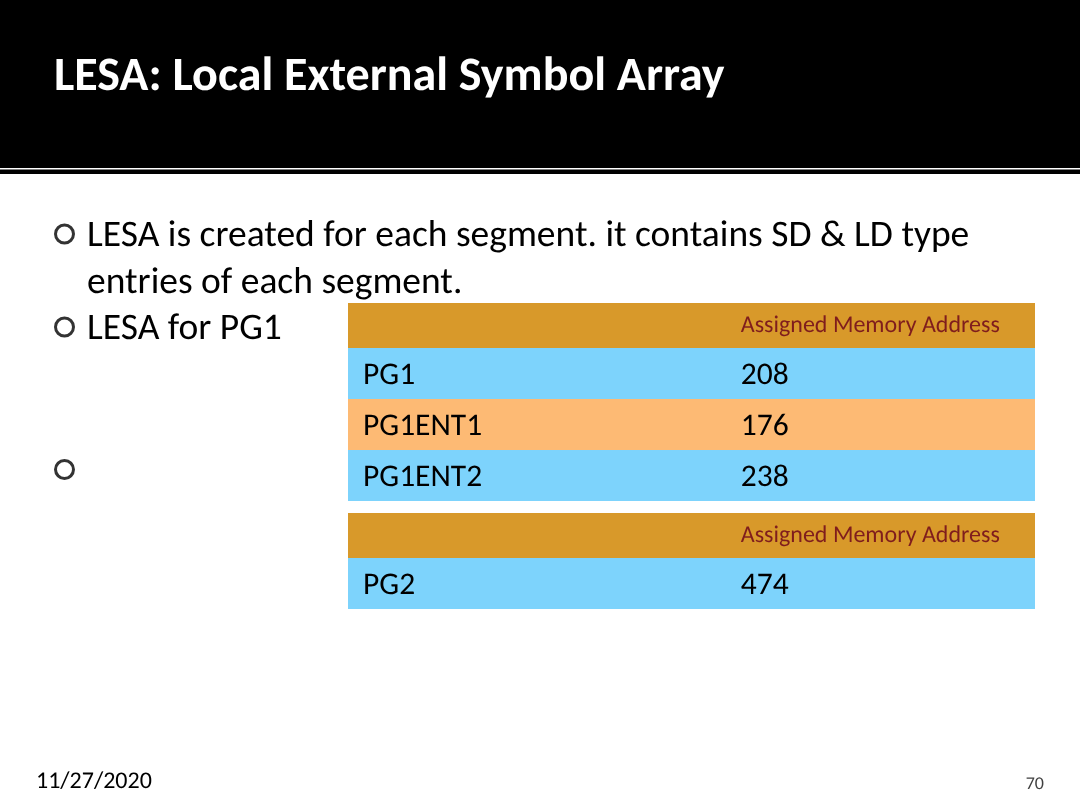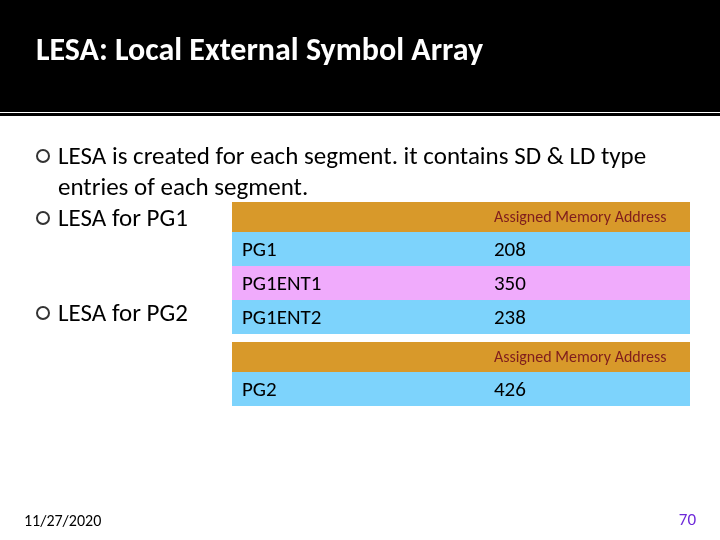--- a/index.html
+++ b/index.html
@@ -74,21 +74,21 @@
   .table thead th {
     background: #d8992a;
     color: #7f1d1d;
     font-weight: 400;
     height: 30px;
     font-size: 16px;
     line-height: 1.1;
   }
   .table thead th:first-child { width: 55%; }
   .table tbody tr { background: #7dd3fc; }
-  .table tbody tr.alt { background: #f0abfc; }
+  .table tbody tr.alt { background: #fdba74; }
   .table tbody td {
     height: 30px;
     color: #000;
     font-size: 21px;
   }
   .label-row {
     position: absolute;
     left: 36px;
     display: flex;
     align-items: flex-start;
@@ -101,22 +101,22 @@
     position: absolute;
     bottom: 10px;
     left: 24px;
     font-size: 16px;
     color: #000;
   }
   .footer-pg {
     position: absolute;
     bottom: 10px;
     right: 24px;
-    font-size: 17px;
-    color: #6d28d9;
+    font-size: 12px;
+    color: #404040;
   }
 </style>
 </head>
 <body>
 
 <div class="title-bar">
   <div class="title-text">LESA: Local External Symbol Array</div>
 </div>
 <div class="underline"></div>
 
@@ -127,55 +127,54 @@
   </div>
 </div>
 
 <div class="label-row label-pg1">
   <span class="bullet-marker"></span>
   <span class="bullet-text">LESA for PG1</span>
 </div>
 
 <div class="label-row label-pg2">
   <span class="bullet-marker"></span>
-  <span class="bullet-text">LESA for PG2</span>
 </div>
 
 <table class="table table1">
   <thead>
     <tr>
       <th></th>
       <th>Assigned Memory Address</th>
     </tr>
   </thead>
   <tbody>
     <tr>
       <td>PG1</td>
       <td>208</td>
     </tr>
     <tr class="alt">
       <td>PG1ENT1</td>
-      <td>350</td>
+      <td>176</td>
     </tr>
     <tr>
       <td>PG1ENT2</td>
       <td>238</td>
     </tr>
   </tbody>
 </table>
 
 <table class="table table2">
   <thead>
     <tr>
       <th></th>
       <th>Assigned Memory Address</th>
     </tr>
   </thead>
   <tbody>
     <tr>
       <td>PG2</td>
-      <td>426</td>
+      <td>474</td>
     </tr>
   </tbody>
 </table>
 
 <div class="footer-date">11/27/2020</div>
 <div class="footer-pg">70</div>
 
 </body></html>

